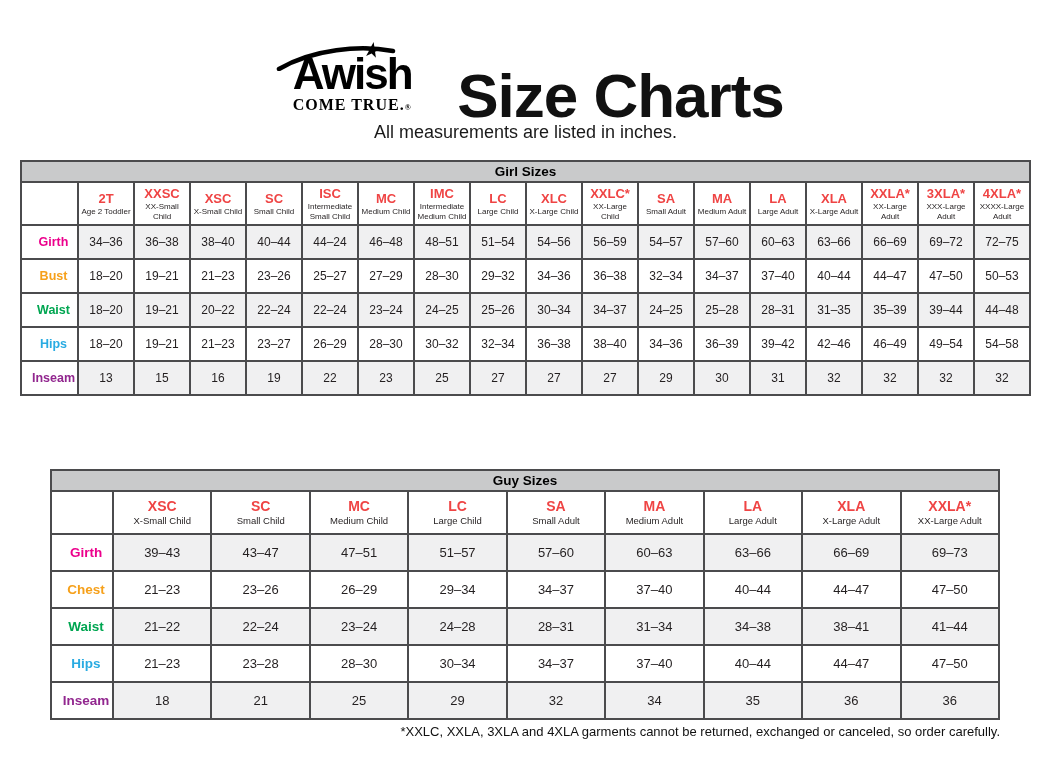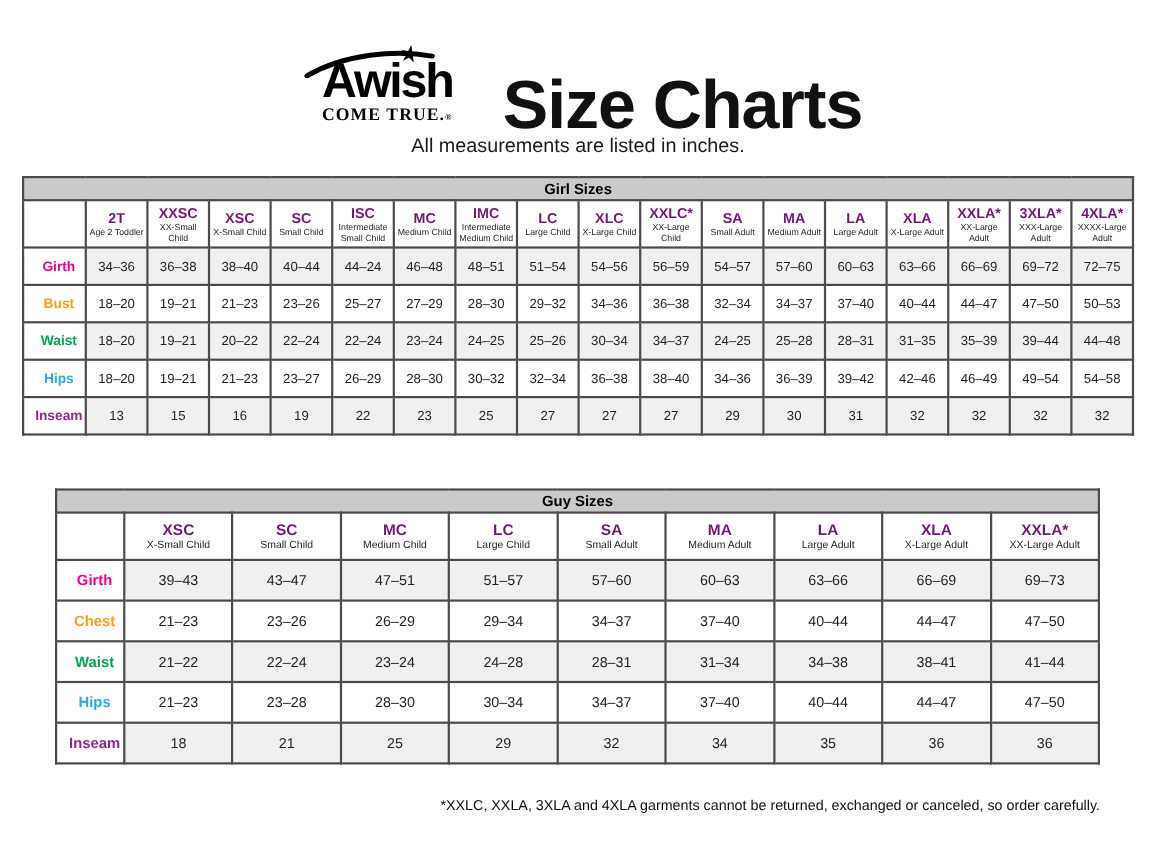--- a/index.html
+++ b/index.html
@@ -36,31 +36,31 @@
     margin-top:35px;
   }
   .subtitle {
     position:absolute; top:122px; left:0; width:100%;
     text-align:center; font-size:18px; color:#1a1a1a;
   }
 
   
   .table-wrap { position:absolute; }
   .girl { left:20px; top:160px; width:1011px; }
-  .guy  { left:50px; top:444px; width:950px;border-radius:24px; }
+  .guy  { left:50px; top:469px; width:950px;border-radius:24px; }
 
   table { border-collapse:collapse; table-layout:fixed; width:100%; }
   td { border:2px solid #4B4B4D; text-align:center; vertical-align:middle; background:#fff; }
 
   .title-cell {
     background:#C9CACB; color:#000; font-weight:bold; font-size:13.5px;
     height:21px; text-align:center;
   }
   .col-header { height:43px; padding:2px 2px; }
-  .code { font-weight:bold; color:#701a75; }
+  .code { font-weight:bold; color:#ef4444; }
   .desc { color:#231F20; line-height:1.2; margin-top:1px; }
 
   .girl .label-col { width:57px; }
   .guy  .label-col { width:62px; }
 
   .girl .code { font-size:13px; }
   .girl .desc { font-size:8px; }
   .girl .value-cell { font-size:12px; height:34px; }
   .girl .row-label  { font-size:12.5px; }
 

